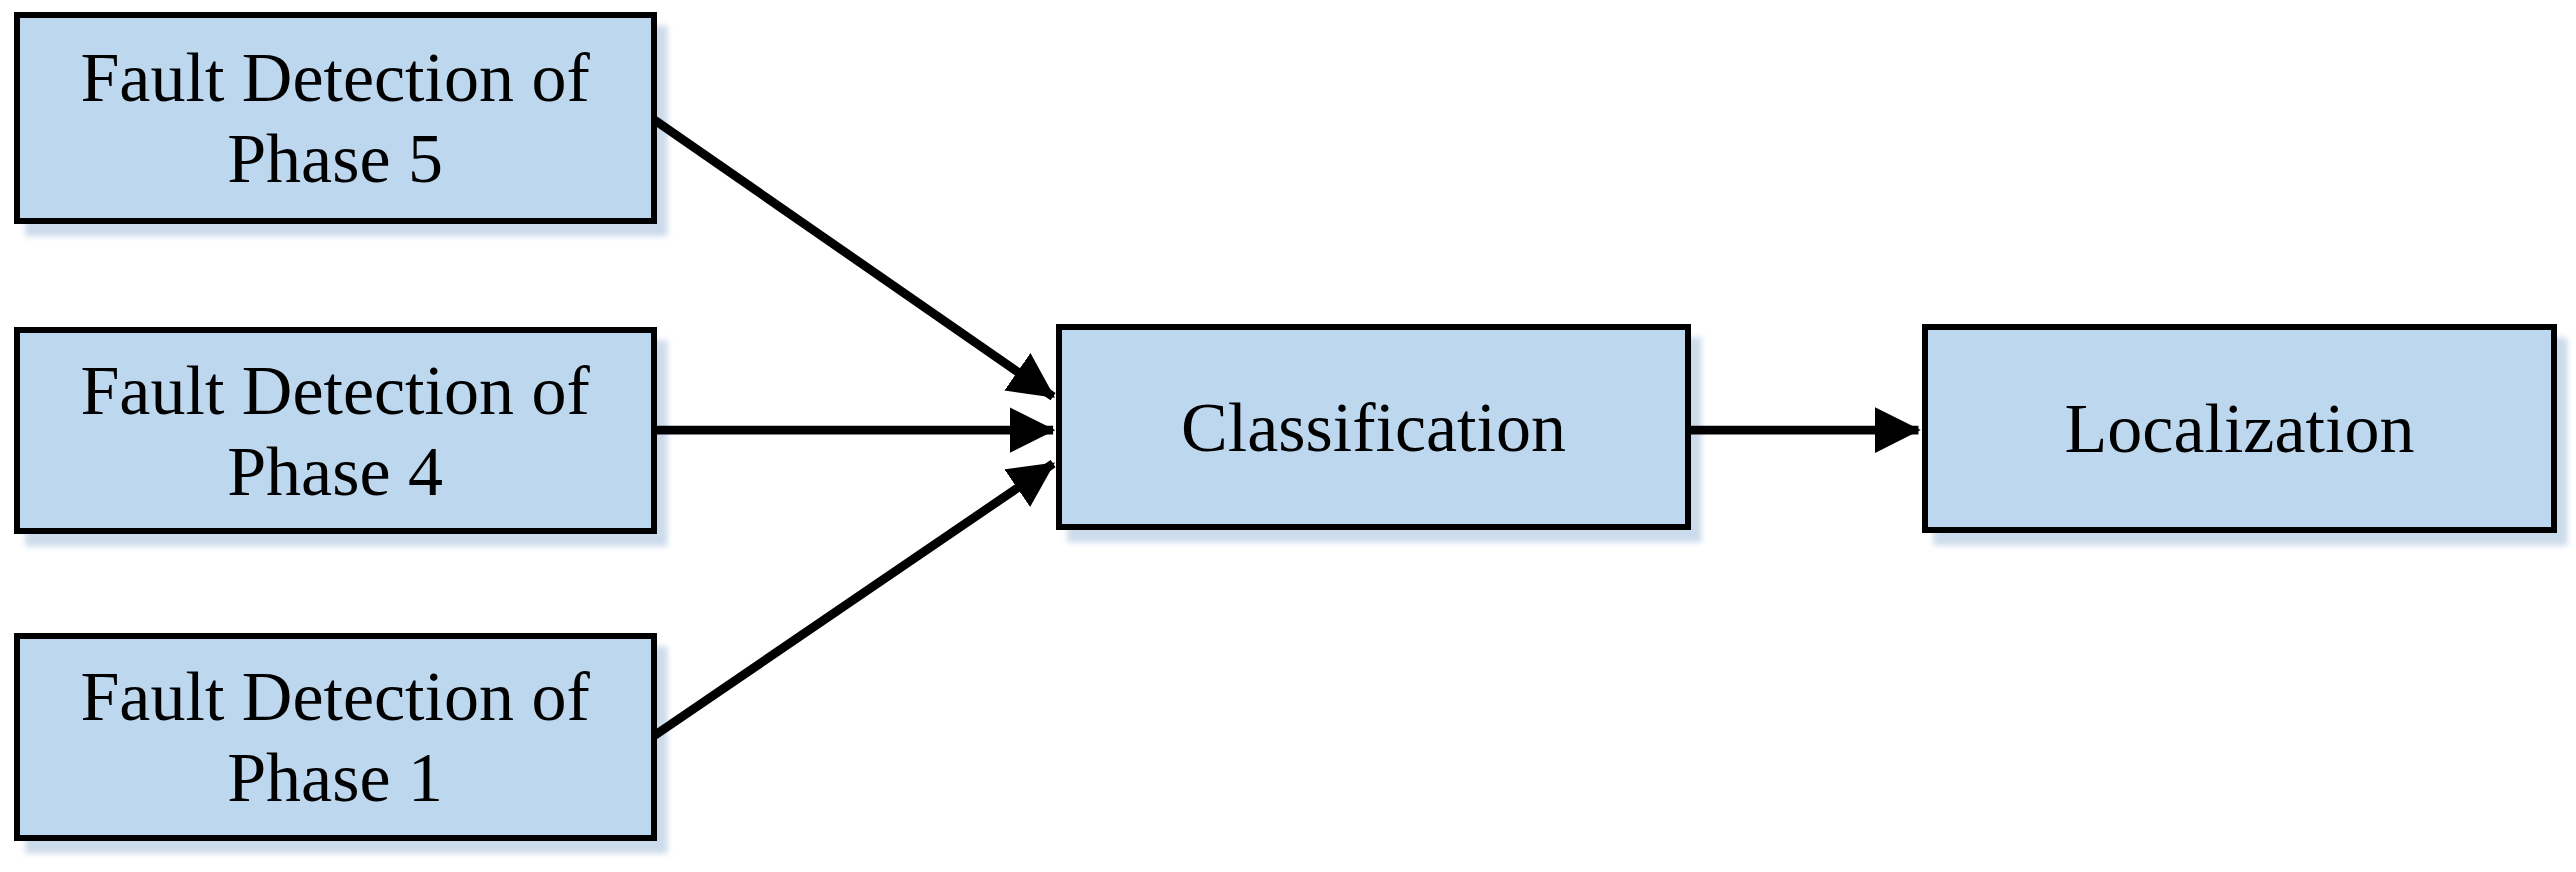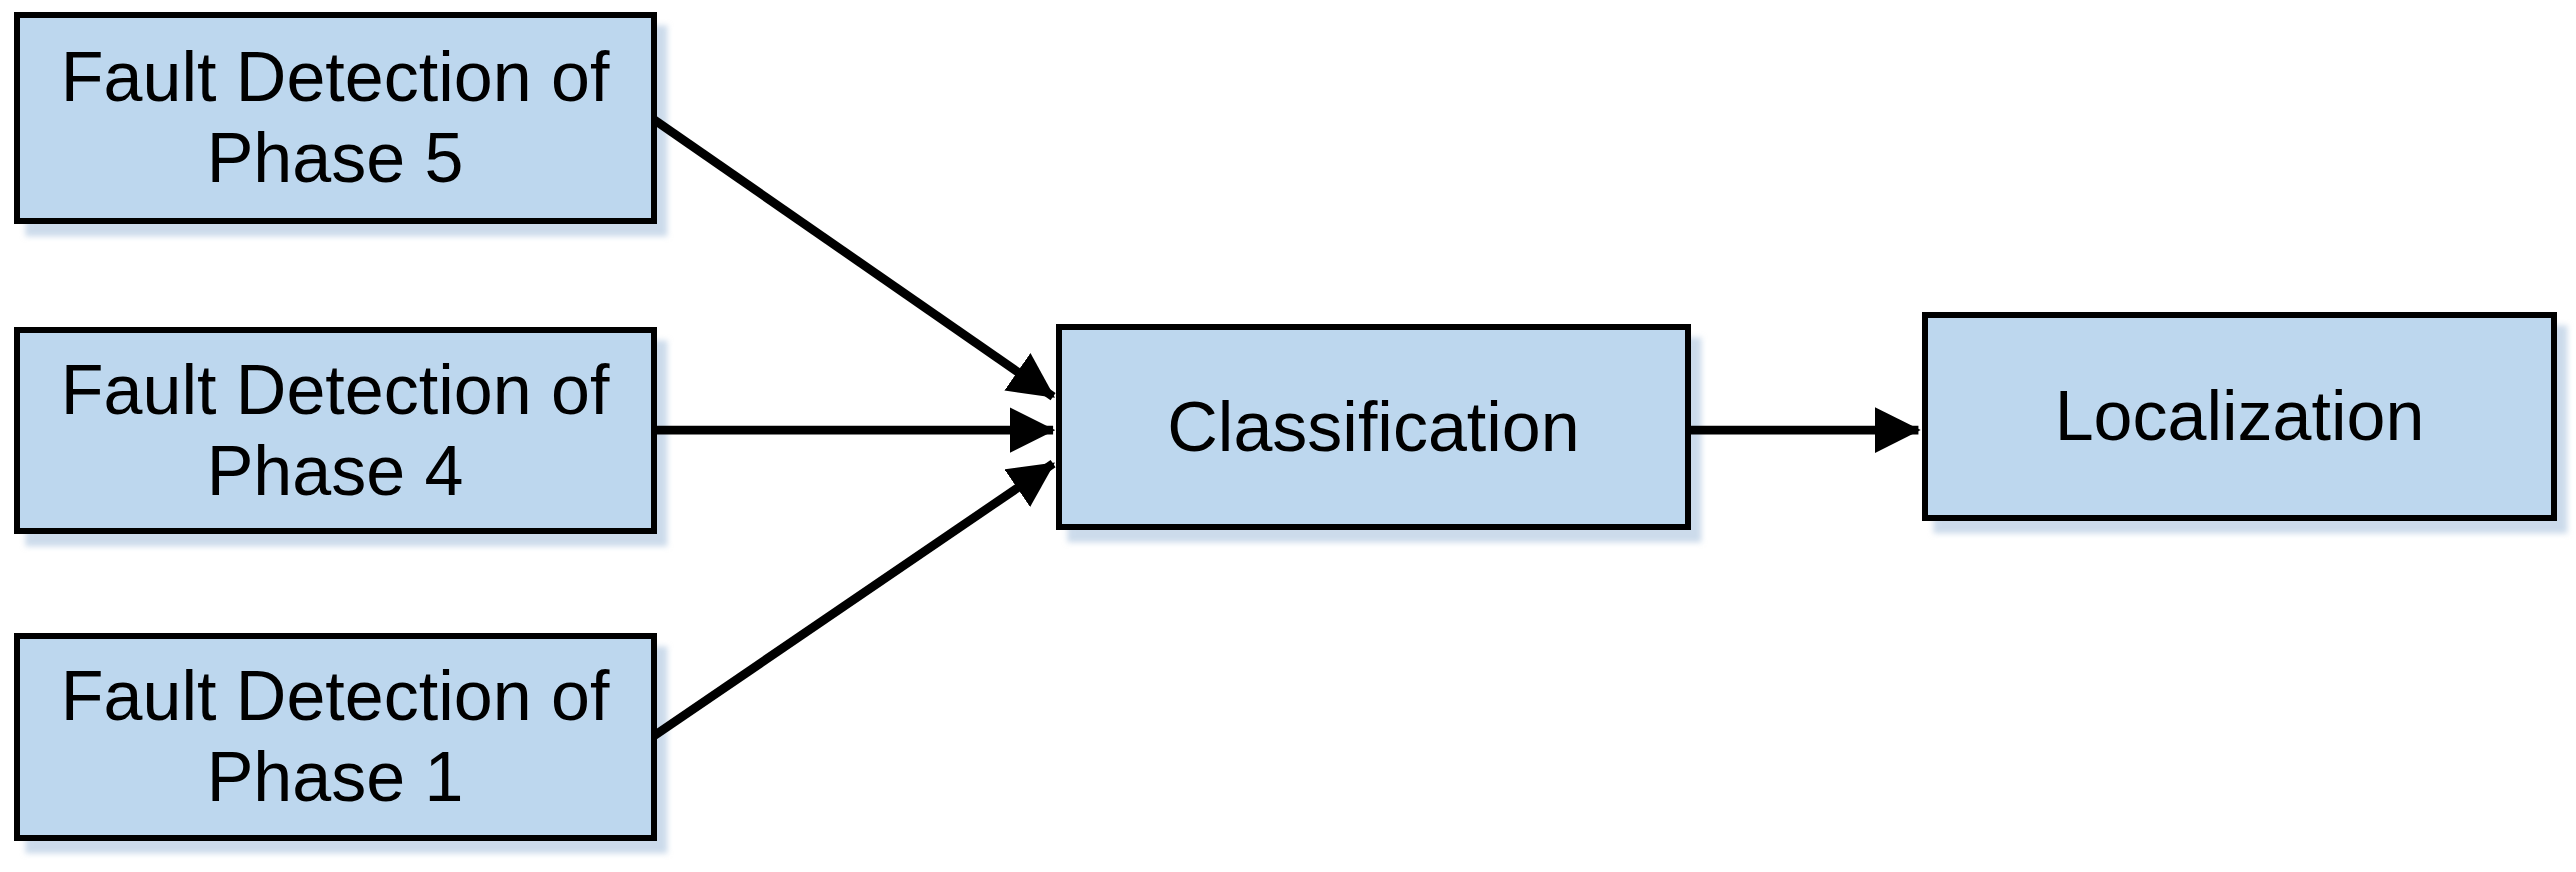--- a/index.html
+++ b/index.html
@@ -14,21 +14,21 @@
     margin: 0;
     padding: 0;
     background: var(--bg);
   }
   .canvas {
     position: relative;
     width: 2576px;
     height: 873px;
     background: var(--bg);
     overflow: hidden;
-    font-family: Liberation Sans, sans-serif;
+    font-family: Liberation Serif, serif;
   }
   .arrow-layer {
     position: absolute;
     left: 0;
     top: 0;
     width: 2576px;
     height: 873px;
     z-index: 2;
     pointer-events: none;
   }
@@ -47,21 +47,21 @@
     font-size: 70px;
     line-height: 81px;
     white-space: nowrap;
   }
   .node .line { display: block; }
   
   #node-phase1        { left: 13.6px;   top: 12px;  width: 643px; height: 212px; }
   #node-phase2        { left: 13.6px;   top: 327px; width: 643px; height: 207px; }
   #node-phase3        { left: 13.6px;   top: 633px; width: 643px; height: 208px; }
   #node-classification{ left: 1056px; top: 324px; width: 635px; height: 206px; text-align: center; }
-  #node-localization  { left: 1922px; top: 312px; width: 635px; height: 209px; text-align: right; }
+  #node-localization  { left: 1922px; top: 324px; width: 635px; height: 209px; text-align: right; }
 </style>
 </head>
 <body>
 
 <div class="canvas">
 
   <div class="node" id="node-phase1">
     <span class="line">Fault Detection of</span>
     <span class="line">Phase 5</span>
   </div>

